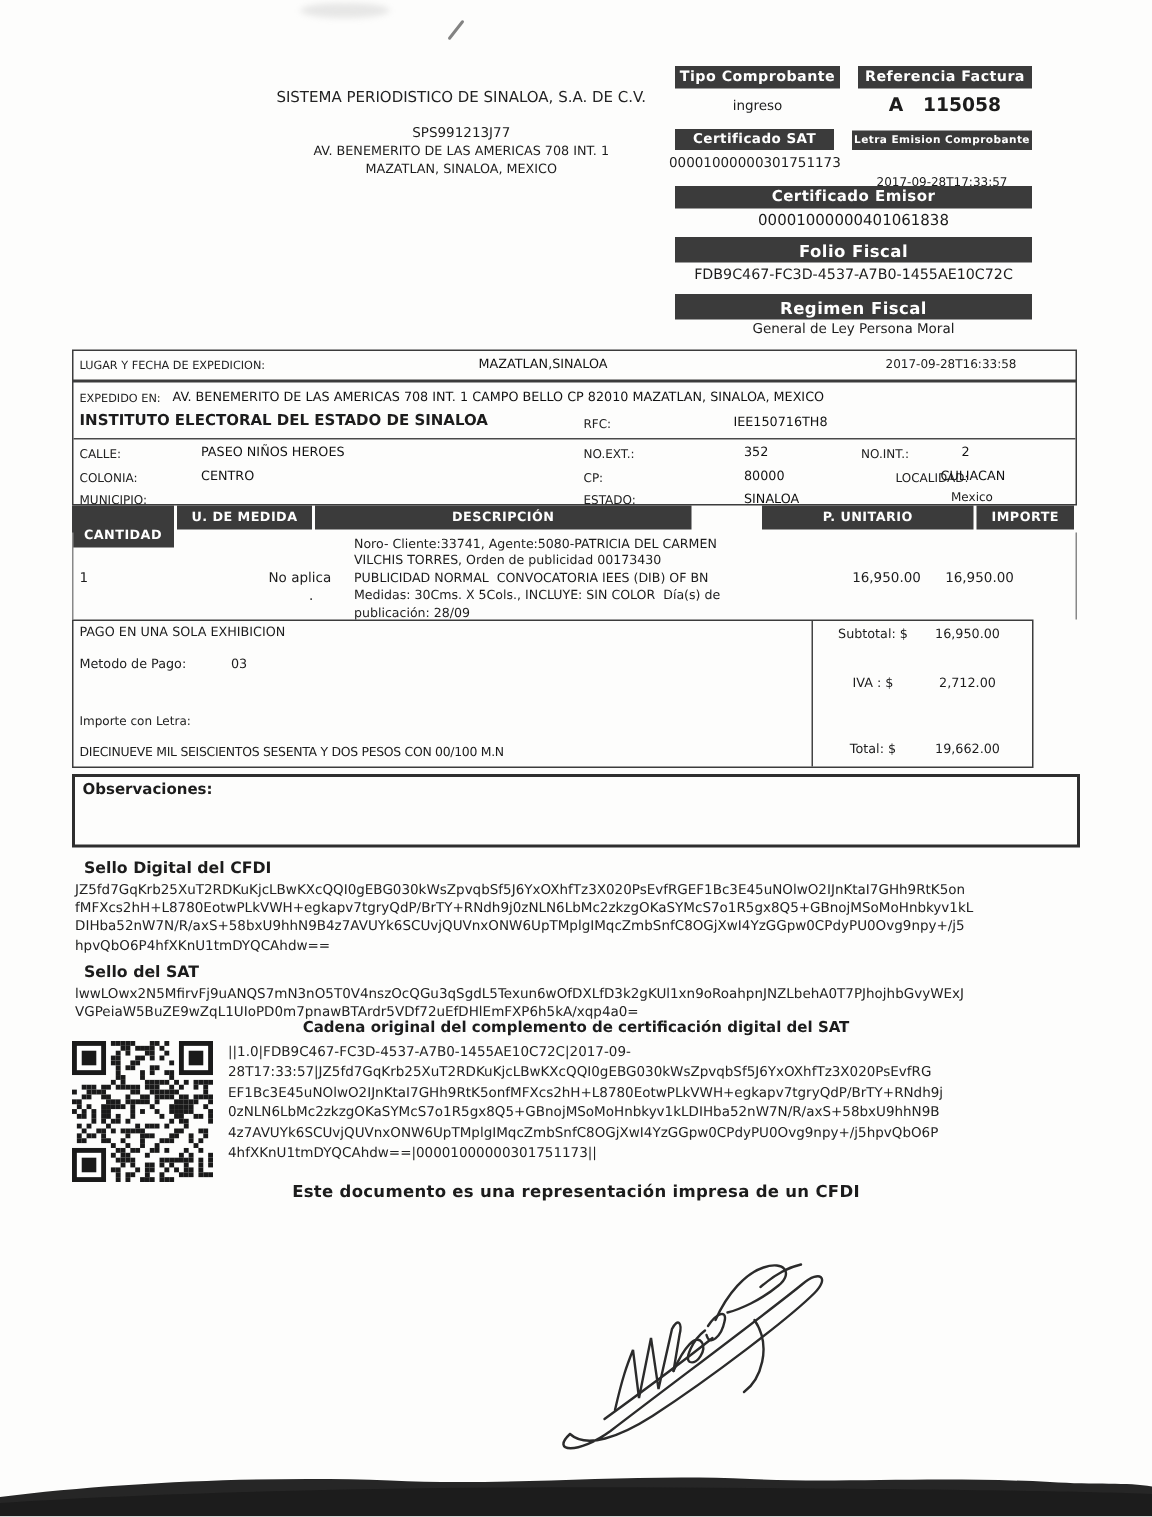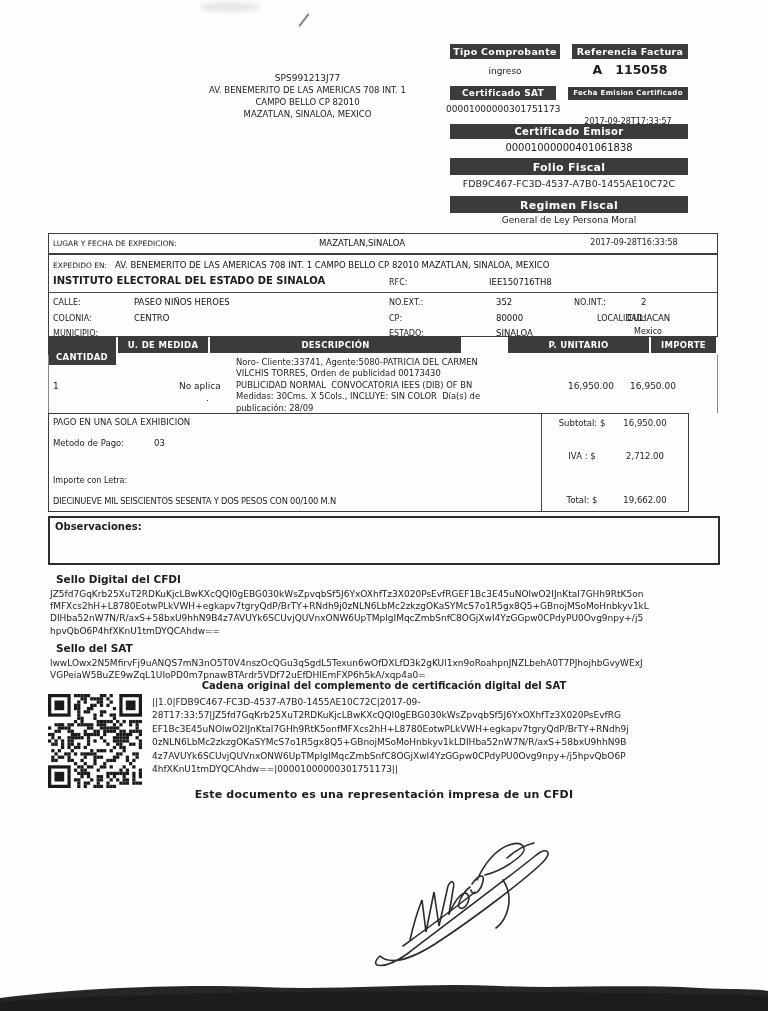--- a/index.html
+++ b/index.html
@@ -20,33 +20,33 @@
 </style>
 </head>
 <body>
 
 <div class="page">
 
   <div class="abs" style="left:303px;top:12px;width:2px;height:16px;background:#5a5a5a;opacity:.75;transform:rotate(38deg);border-radius:2px;"></div>
   <div class="abs" style="left:200px;top:2px;width:60px;height:10px;background:#bdbdbd;opacity:.35;border-radius:50%;filter:blur(2px);"></div>
 
   <div class="abs" style="left:130px;top:60px;width:355px;text-align:center;">
+    <div style="font-size:10px;color:#232323;">SISTEMA PERIODISTICO DE SINALOA, S.A. DE C.V.</div>
     <div style="font-size:9px;margin-top:13px;">SPS991213J77</div>
     <div style="font-size:8.5px;margin-top:2px;">AV. BENEMERITO DE LAS AMERICAS 708 INT. 1</div>
-    <div style="font-size:8.5px;margin-top:2px;">CAMPO BELLO CP 82010</div>
     <div style="font-size:8.5px;margin-top:2px;">MAZATLAN, SINALOA, MEXICO</div>
   </div>
 
   <div class="abs bar" style="left:450px;top:44px;width:110px;height:13px;font-size:9.5px;padding-top:2px;">Tipo Comprobante</div>
   <div class="abs bar" style="left:572px;top:44px;width:116px;height:13px;font-size:9.5px;padding-top:2px;">Referencia Factura</div>
   <div class="abs ctr" style="left:450px;top:66px;width:110px;font-size:9px;">ingreso</div>
   <div class="abs ctr bold pre" style="left:572px;top:62px;width:116px;font-size:12.5px;">A   115058</div>
 
   <div class="abs bar" style="left:450px;top:86px;width:106px;height:12px;font-size:9px;padding-top:2px;">Certificado SAT</div>
-  <div class="abs bar" style="left:568px;top:87px;width:120px;height:11px;font-size:7px;padding-top:2px;">Fecha Emision Certificado</div>
+  <div class="abs bar" style="left:568px;top:87px;width:120px;height:11px;font-size:7px;padding-top:2px;">Letra Emision Comprobante</div>
   <div class="abs ctr" style="left:446px;top:104px;width:114px;font-size:9px;">00001000000301751173</div>
   <div class="abs ctr" style="left:568px;top:105px;width:120px;font-size:8px;margin-top:12px;">2017-09-28T17:33:57</div>
 
   <div class="abs bar" style="left:450px;top:124px;width:238px;height:13px;font-size:10px;padding-top:2px;">Certificado Emisor</div>
   <div class="abs ctr" style="left:450px;top:142px;width:238px;font-size:10px;">00001000000401061838</div>
 
   <div class="abs bar" style="left:450px;top:158px;width:238px;height:14px;font-size:11px;padding-top:3px;">Folio Fiscal</div>
   <div class="abs ctr" style="left:450px;top:178px;width:238px;font-size:9.5px;">FDB9C467-FC3D-4537-A7B0-1455AE10C72C</div>
 
   <div class="abs bar" style="left:450px;top:196px;width:238px;height:14px;font-size:11px;padding-top:3px;">Regimen Fiscal</div>

